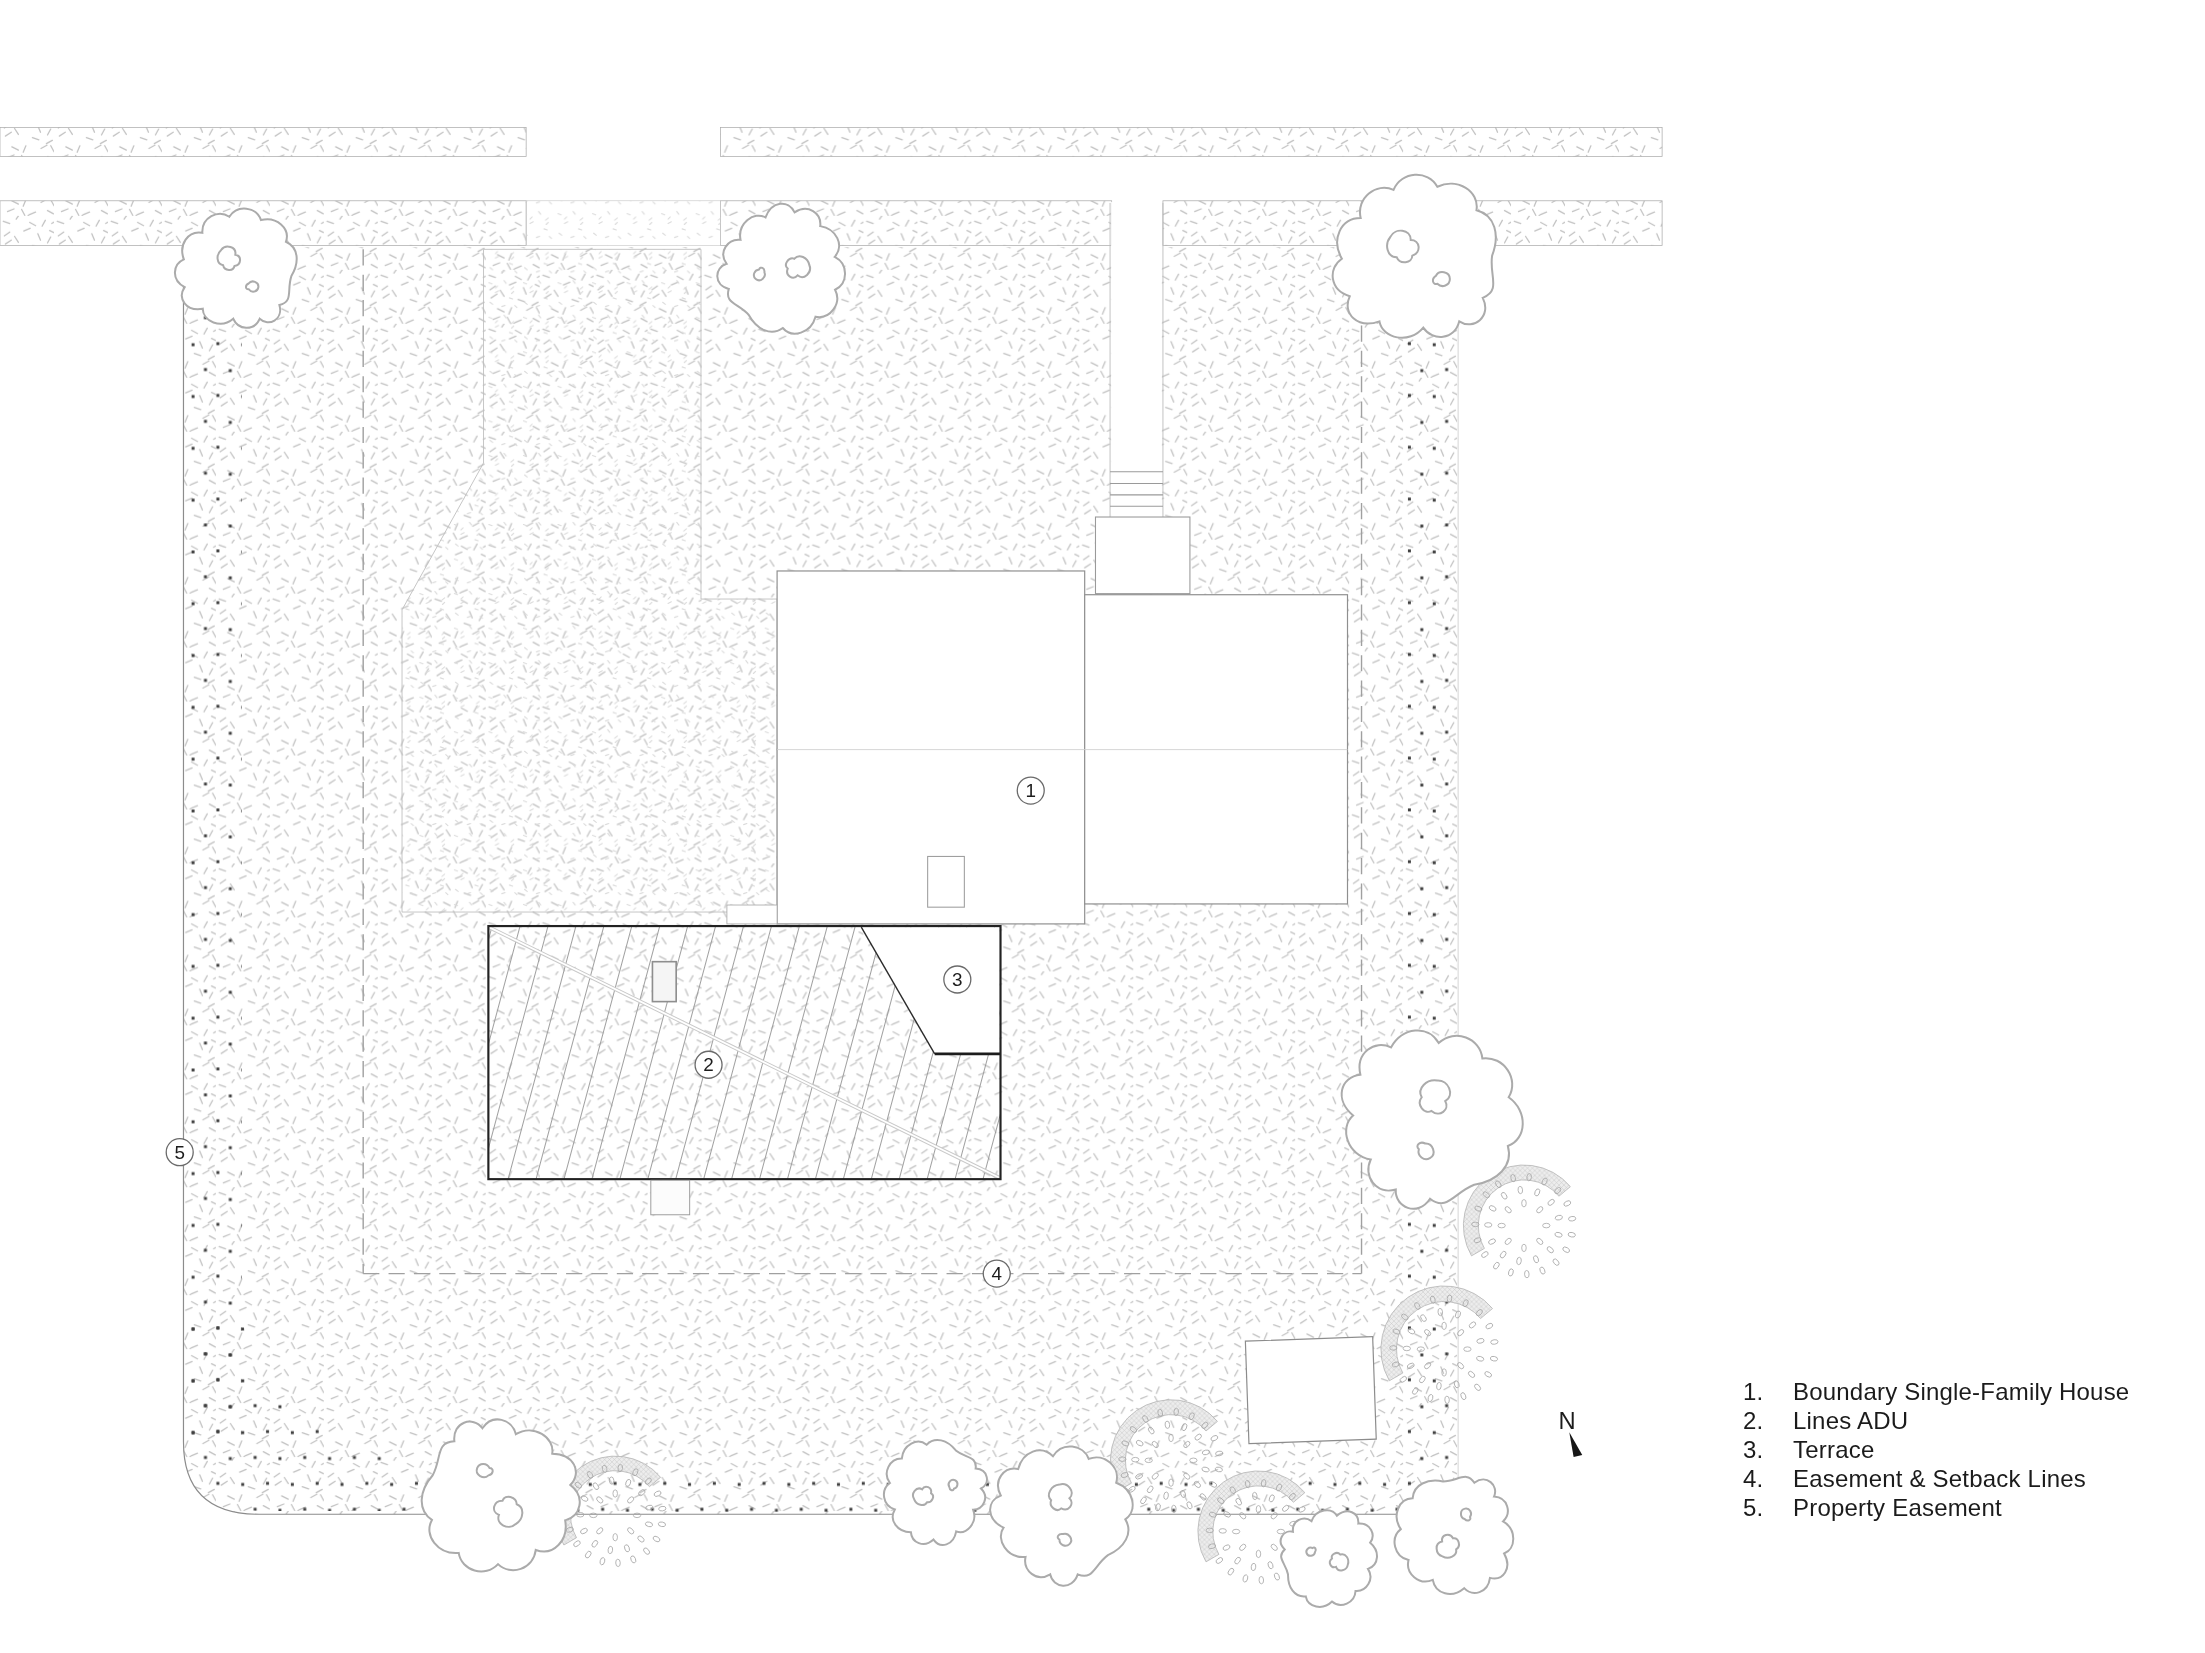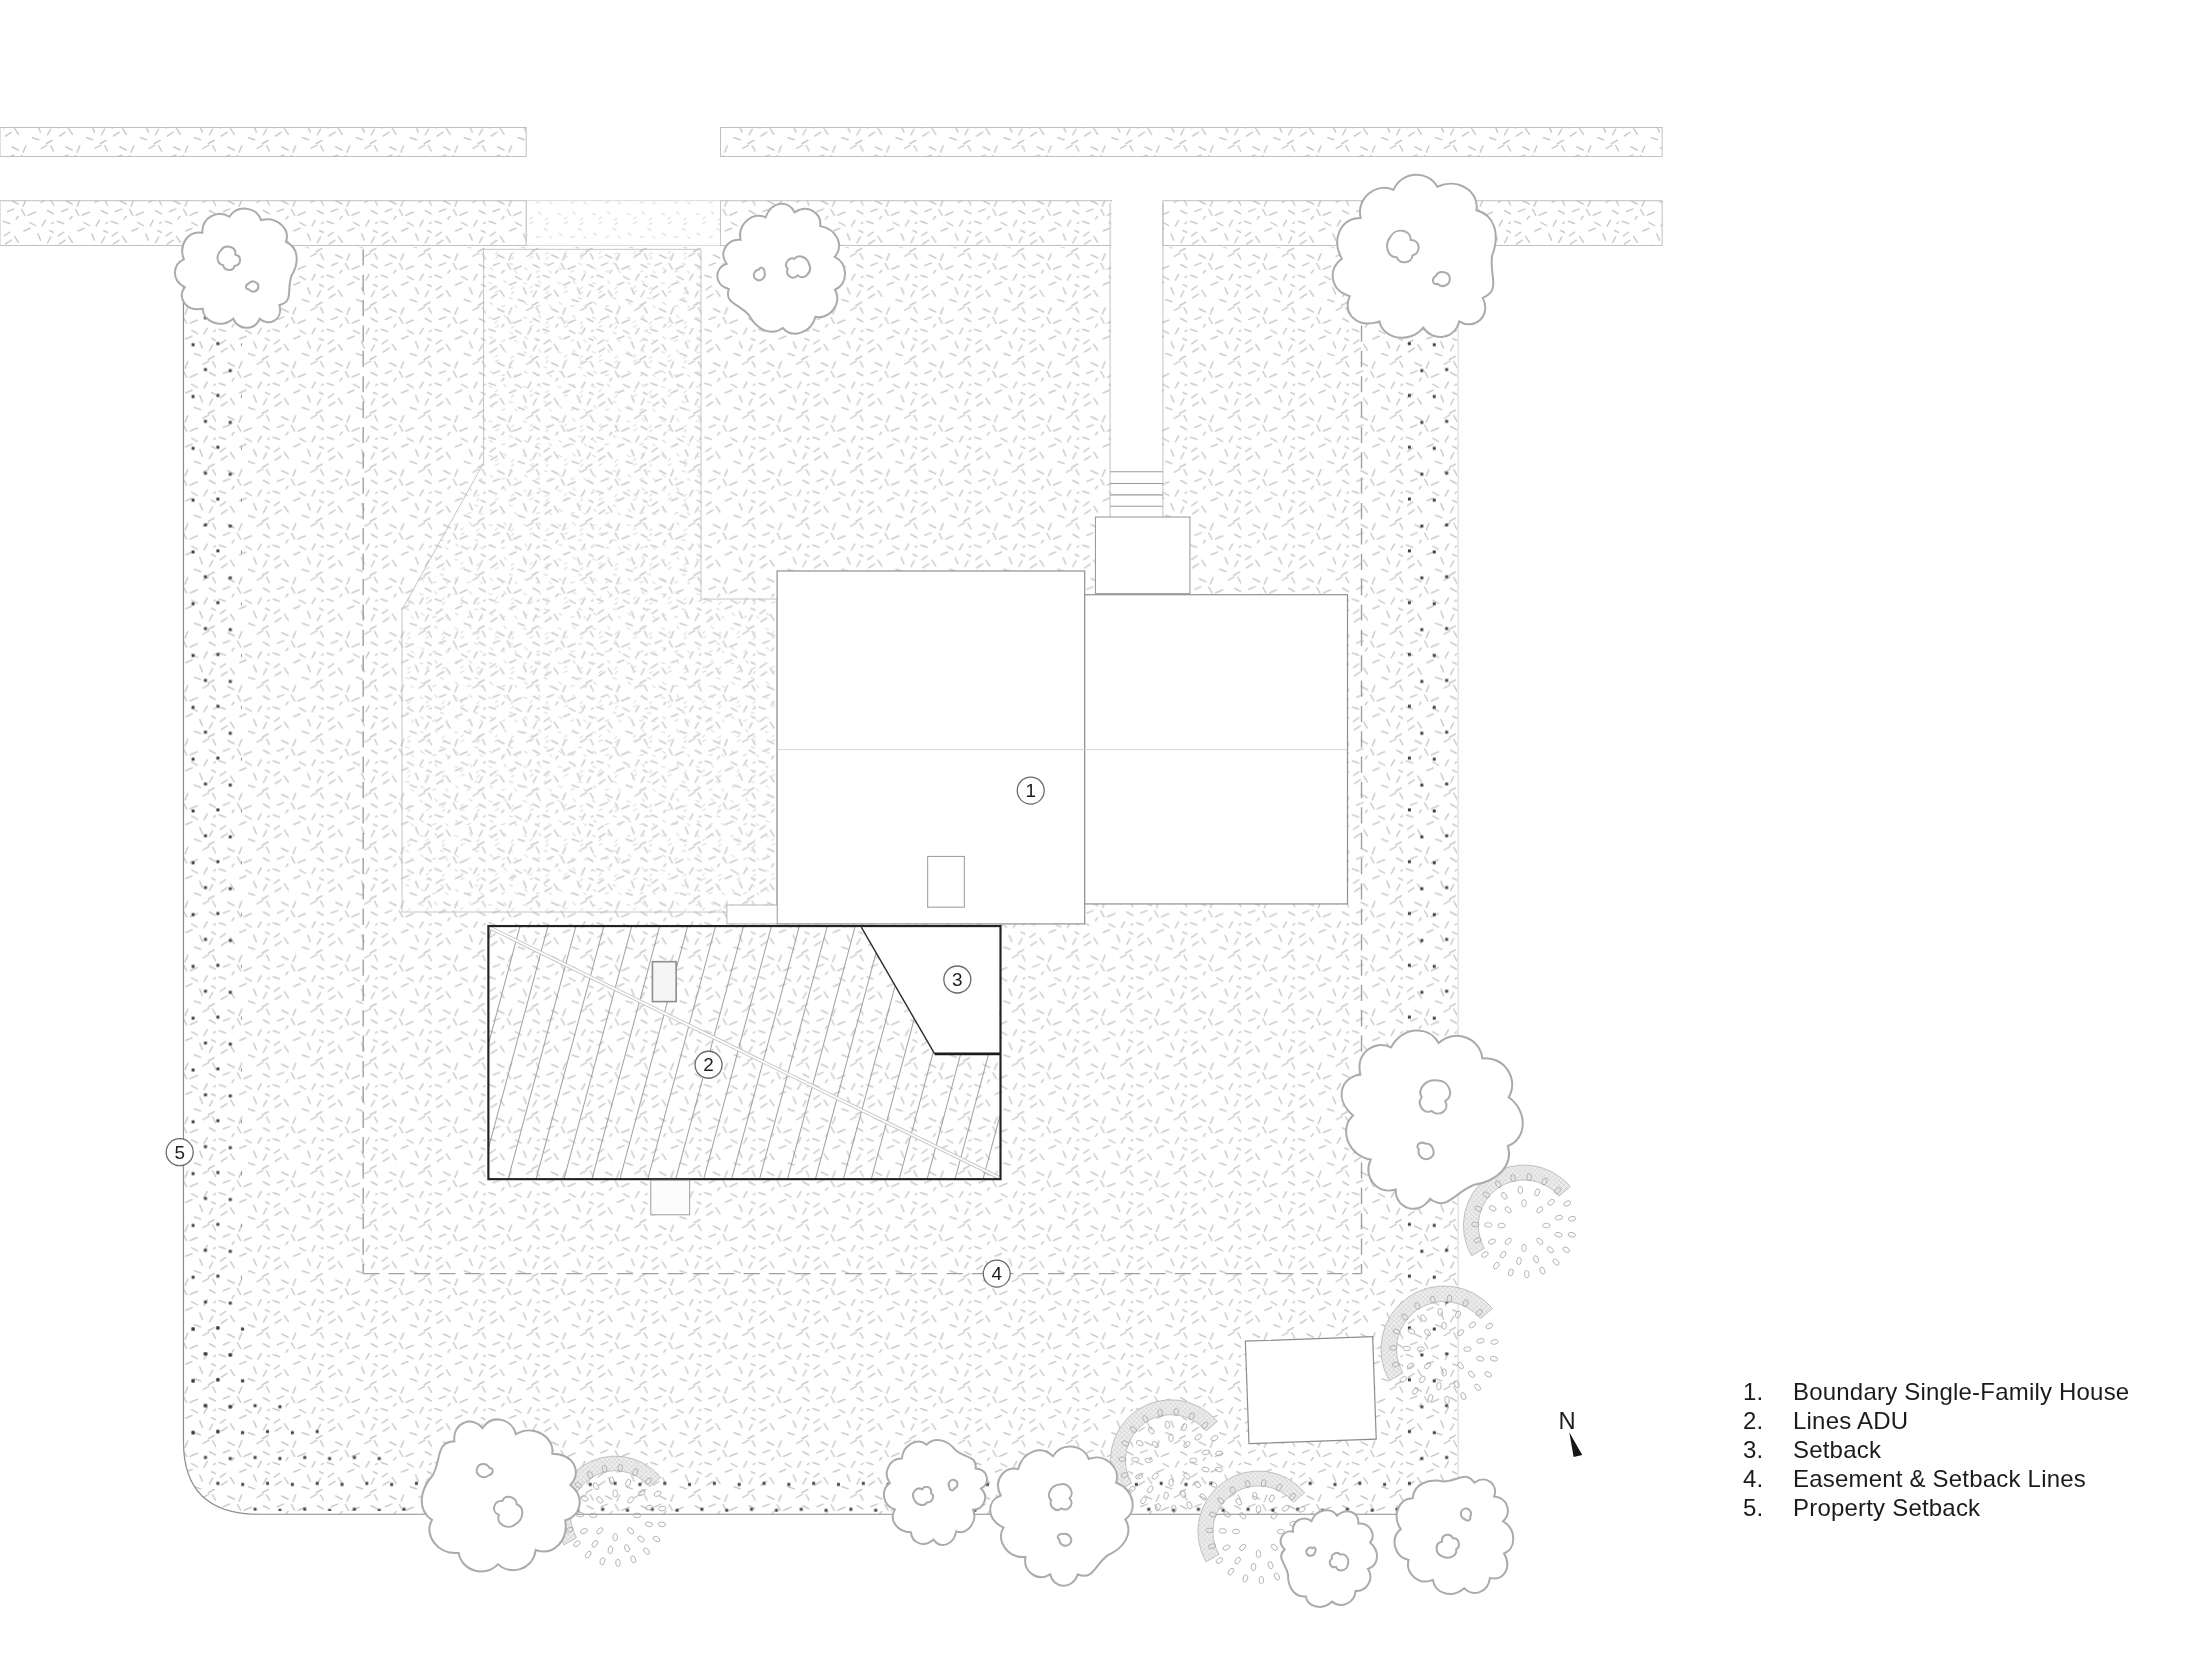--- a/index.html
+++ b/index.html
@@ -367,24 +367,24 @@
   <div class="legend-row">
     <span>1.</span>
     <span>Boundary Single-Family House</span>
   </div>
   <div class="legend-row">
     <span>2.</span>
     <span>Lines ADU</span>
   </div>
   <div class="legend-row">
     <span>3.</span>
-    <span>Setback</span>
+    <span>Terrace</span>
   </div>
   <div class="legend-row">
     <span>4.</span>
     <span>Easement &amp; Setback Lines</span>
   </div>
   <div class="legend-row">
     <span>5.</span>
-    <span>Property Setback</span>
+    <span>Property Easement</span>
   </div>
 </div>
 
 
 </body></html>

